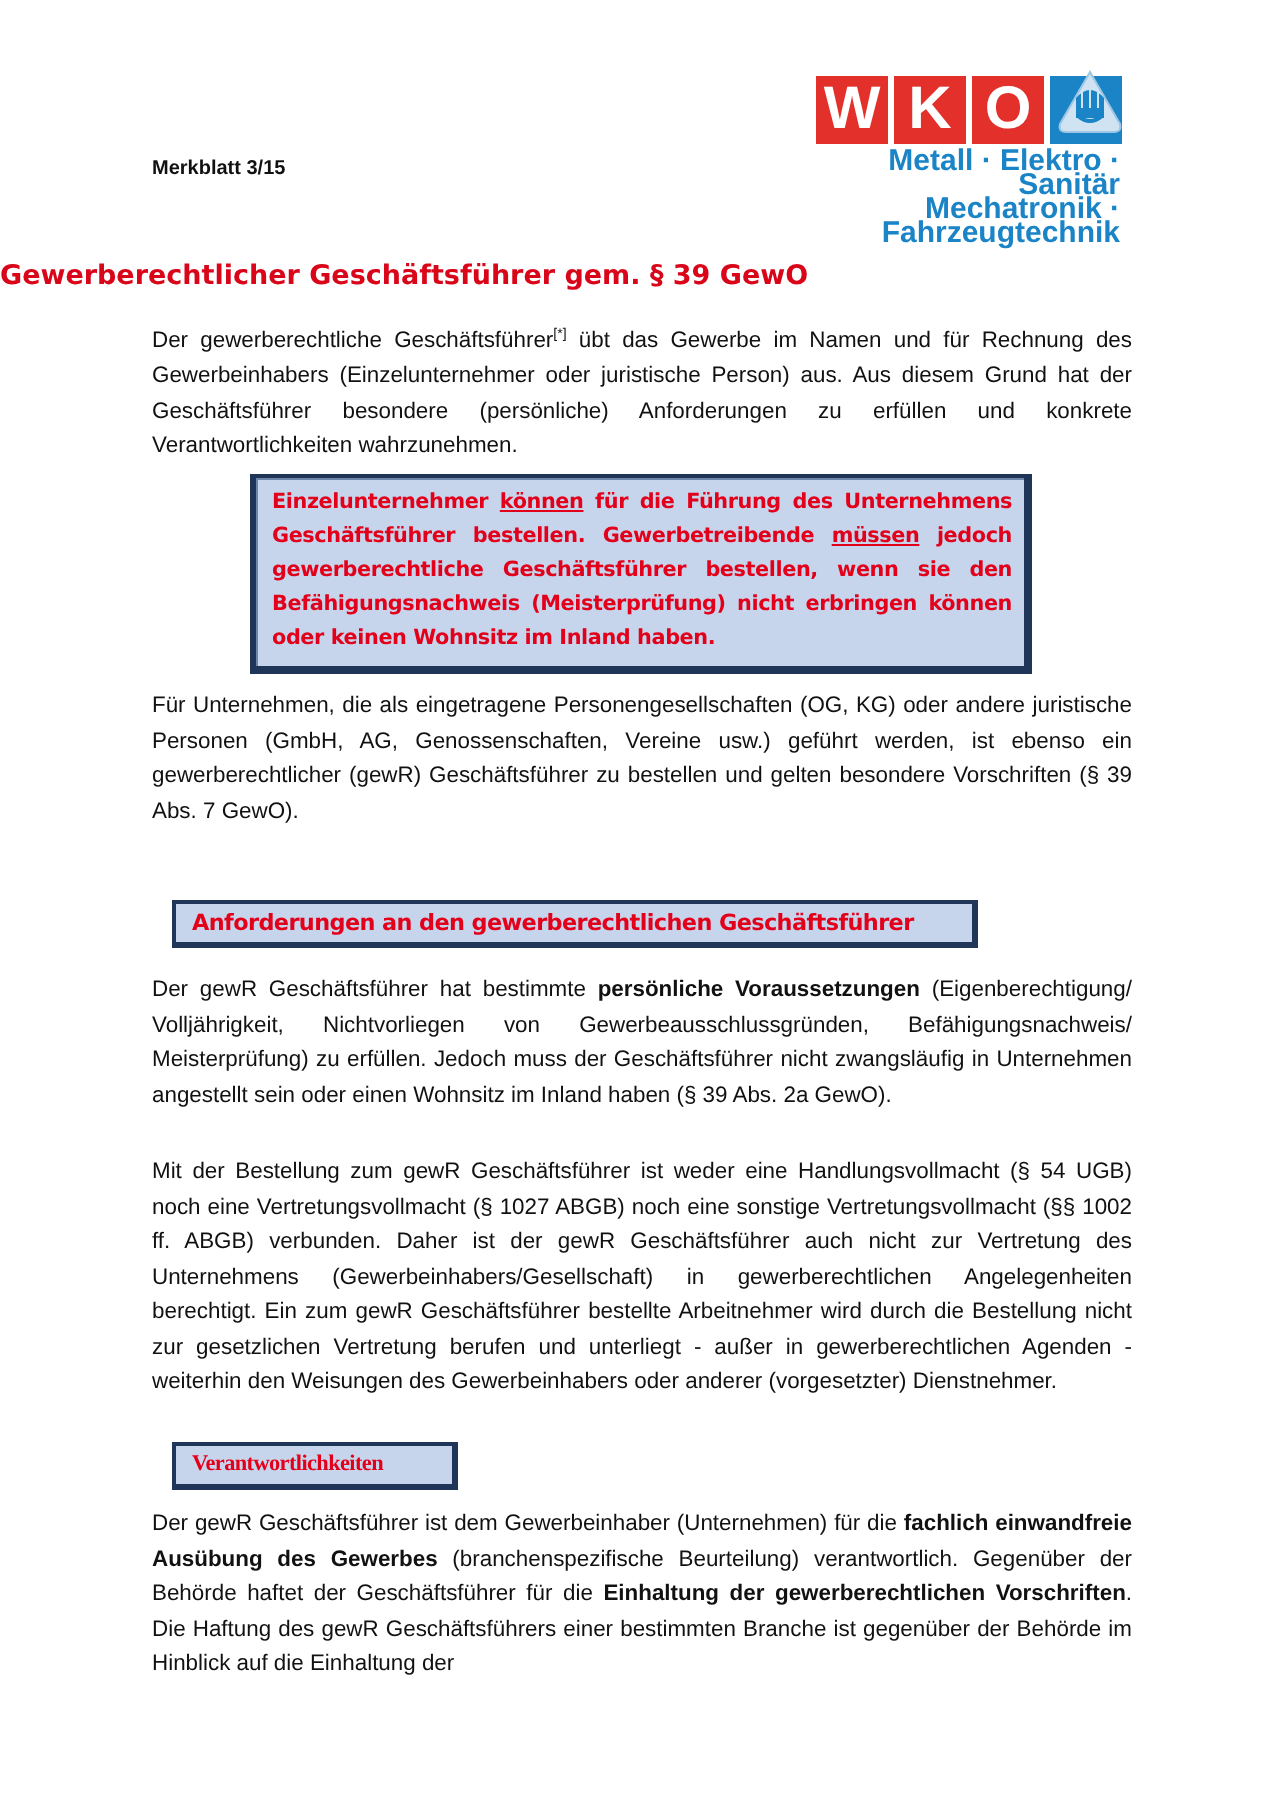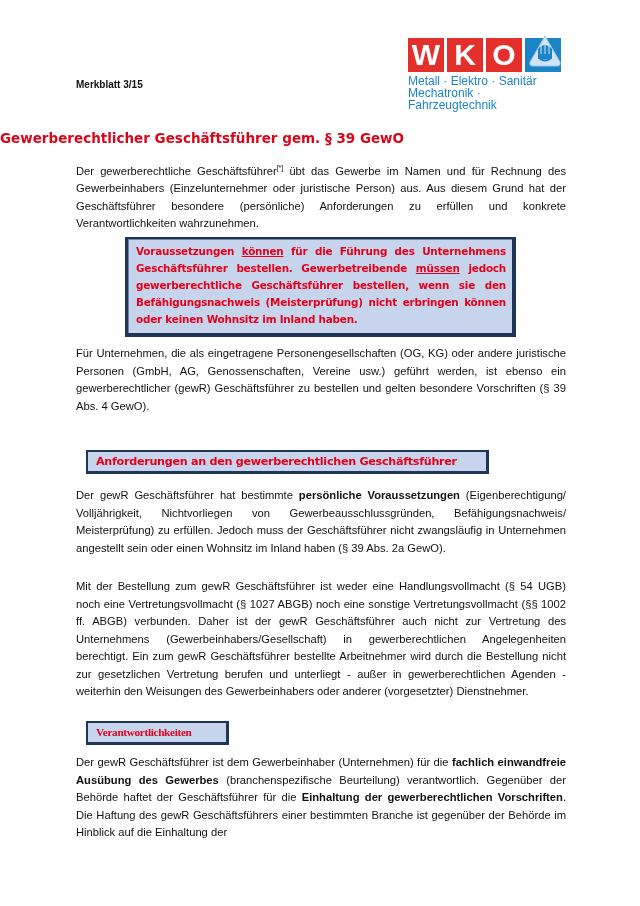--- a/index.html
+++ b/index.html
@@ -5,22 +5,22 @@
   html, body { margin:0; padding:0; background:#ffffff; }
   body { width:640px; height:906px; position:relative; overflow:hidden;
          font-family:"DejaVu Sans", sans-serif; color:#111; }
   .logo { position:absolute; left:408px; top:38px; width:160px; }
   .logo-row { display:flex; gap:3px; }
   .logo-letter { width:36px; height:34px; background:#e3302b; color:#fff;
          font-family:"Liberation Sans", sans-serif; font-weight:bold; font-size:30px;
          line-height:34px; text-align:center; }
   .logo-icon { width:36px; height:34px; background:#1a84c7; position:relative; }
   .logo-icon svg { position:absolute; left:3px; top:-6px; }
-  .logo-sub { color:#1a84c7; font-family:"Liberation Sans", sans-serif; font-weight:normal;
-         font-size:12px; line-height:12px; margin-top:3px; width:152px; }
+  .logo-sub { color:#1a84c7; font-family:"Liberation Sans", sans-serif; font-weight:bold;
+         font-size:15px; text-align:right; line-height:12px; margin-top:3px; width:152px; }
   .merkblatt { position:absolute; left:76px; top:79px; font-size:10px; font-weight:bold;
          font-family:"Liberation Sans", sans-serif; }
   .title { position:absolute; left:0; width:640px; top:130px; text-align:left;
          color:#d9061a; font-weight:bold; font-size:13.5px;
          font-family:"DejaVu Sans", sans-serif; }
   .para { position:absolute; left:76px; width:490px; font-size:11.2px; line-height:17.5px;
          text-align:justify; text-align-last:left; font-family:"Liberation Sans", sans-serif; }
   .para sup { font-size:7px; }
   .note { position:absolute; left:125px; top:237px; width:370px;
          background:#c6d5ec; border:4px solid #1f3658; border-left-width:3px; border-top-width:2px;
@@ -59,24 +59,24 @@
 
 <div class="merkblatt">Merkblatt 3/15</div>
 
 <div class="title">Gewerberechtlicher Geschäftsführer gem. § 39 GewO</div>
 
 <div class="para" style="top:159px;">
   <span>Der gewerberechtliche Geschäftsführer</span><sup>[*]</sup><span> übt das Gewerbe im Namen und für Rechnung des Gewerbeinhabers (Einzelunternehmer oder juristische Person) aus. Aus diesem Grund hat der Geschäftsführer besondere (persönliche) Anforderungen zu erfüllen und konkrete Verantwortlichkeiten wahrzunehmen.</span>
 </div>
 
 <div class="note">
-  <span>Voraussetzungen </span><u>können</u><span> für die Führung des Unternehmens Geschäftsführer bestellen. Gewerbetreibende </span><u>müssen</u><span> jedoch gewerberechtliche Geschäftsführer bestellen, wenn sie den Befähigungsnachweis (Meisterprüfung) nicht erbringen können oder keinen Wohnsitz im Inland haben.</span>
+  <span>Einzelunternehmer </span><u>können</u><span> für die Führung des Unternehmens Geschäftsführer bestellen. Gewerbetreibende </span><u>müssen</u><span> jedoch gewerberechtliche Geschäftsführer bestellen, wenn sie den Befähigungsnachweis (Meisterprüfung) nicht erbringen können oder keinen Wohnsitz im Inland haben.</span>
 </div>
 
-<div class="para" style="top:345px;">Für Unternehmen, die als eingetragene Personengesellschaften (OG, KG) oder andere juristische Personen (GmbH, AG, Genossenschaften, Vereine usw.) geführt werden, ist ebenso ein gewerberechtlicher (gewR) Geschäftsführer zu bestellen und gelten besondere Vorschriften (§ 39 Abs. 4 GewO).</div>
+<div class="para" style="top:345px;">Für Unternehmen, die als eingetragene Personengesellschaften (OG, KG) oder andere juristische Personen (GmbH, AG, Genossenschaften, Vereine usw.) geführt werden, ist ebenso ein gewerberechtlicher (gewR) Geschäftsführer zu bestellen und gelten besondere Vorschriften (§ 39 Abs. 7 GewO).</div>
 
 <div class="section-head" style="top:450px; width:390px;">Anforderungen an den gewerberechtlichen Geschäftsführer</div>
 
 <div class="para" style="top:487px;">
   <span>Der gewR Geschäftsführer hat bestimmte </span><b>persönliche Voraussetzungen</b><span> (Eigenberechtigung/ Volljährigkeit, Nichtvorliegen von Gewerbeausschlussgründen, Befähigungsnachweis/ Meisterprüfung) zu erfüllen. Jedoch muss der Geschäftsführer nicht zwangsläufig in Unternehmen angestellt sein oder einen Wohnsitz im Inland haben (§ 39 Abs. 2a GewO).</span>
 </div>
 
 <div class="para" style="top:578px;">Mit der Bestellung zum gewR Geschäftsführer ist weder eine Handlungsvollmacht (§ 54 UGB) noch eine Vertretungsvollmacht (§ 1027 ABGB) noch eine sonstige Vertretungsvollmacht (§§ 1002 ff. ABGB) verbunden. Daher ist der gewR Geschäftsführer auch nicht zur Vertretung des Unternehmens (Gewerbeinhabers/Gesellschaft) in gewerberechtlichen Angelegenheiten berechtigt. Ein zum gewR Geschäftsführer bestellte Arbeitnehmer wird durch die Bestellung nicht zur gesetzlichen Vertretung berufen und unterliegt - außer in gewerberechtlichen Agenden - weiterhin den Weisungen des Gewerbeinhabers oder anderer (vorgesetzter) Dienstnehmer.</div>
 
 <div class="section-head" style="top:721px; width:130px;font-family:Liberation Serif, serif;">Verantwortlichkeiten</div>

